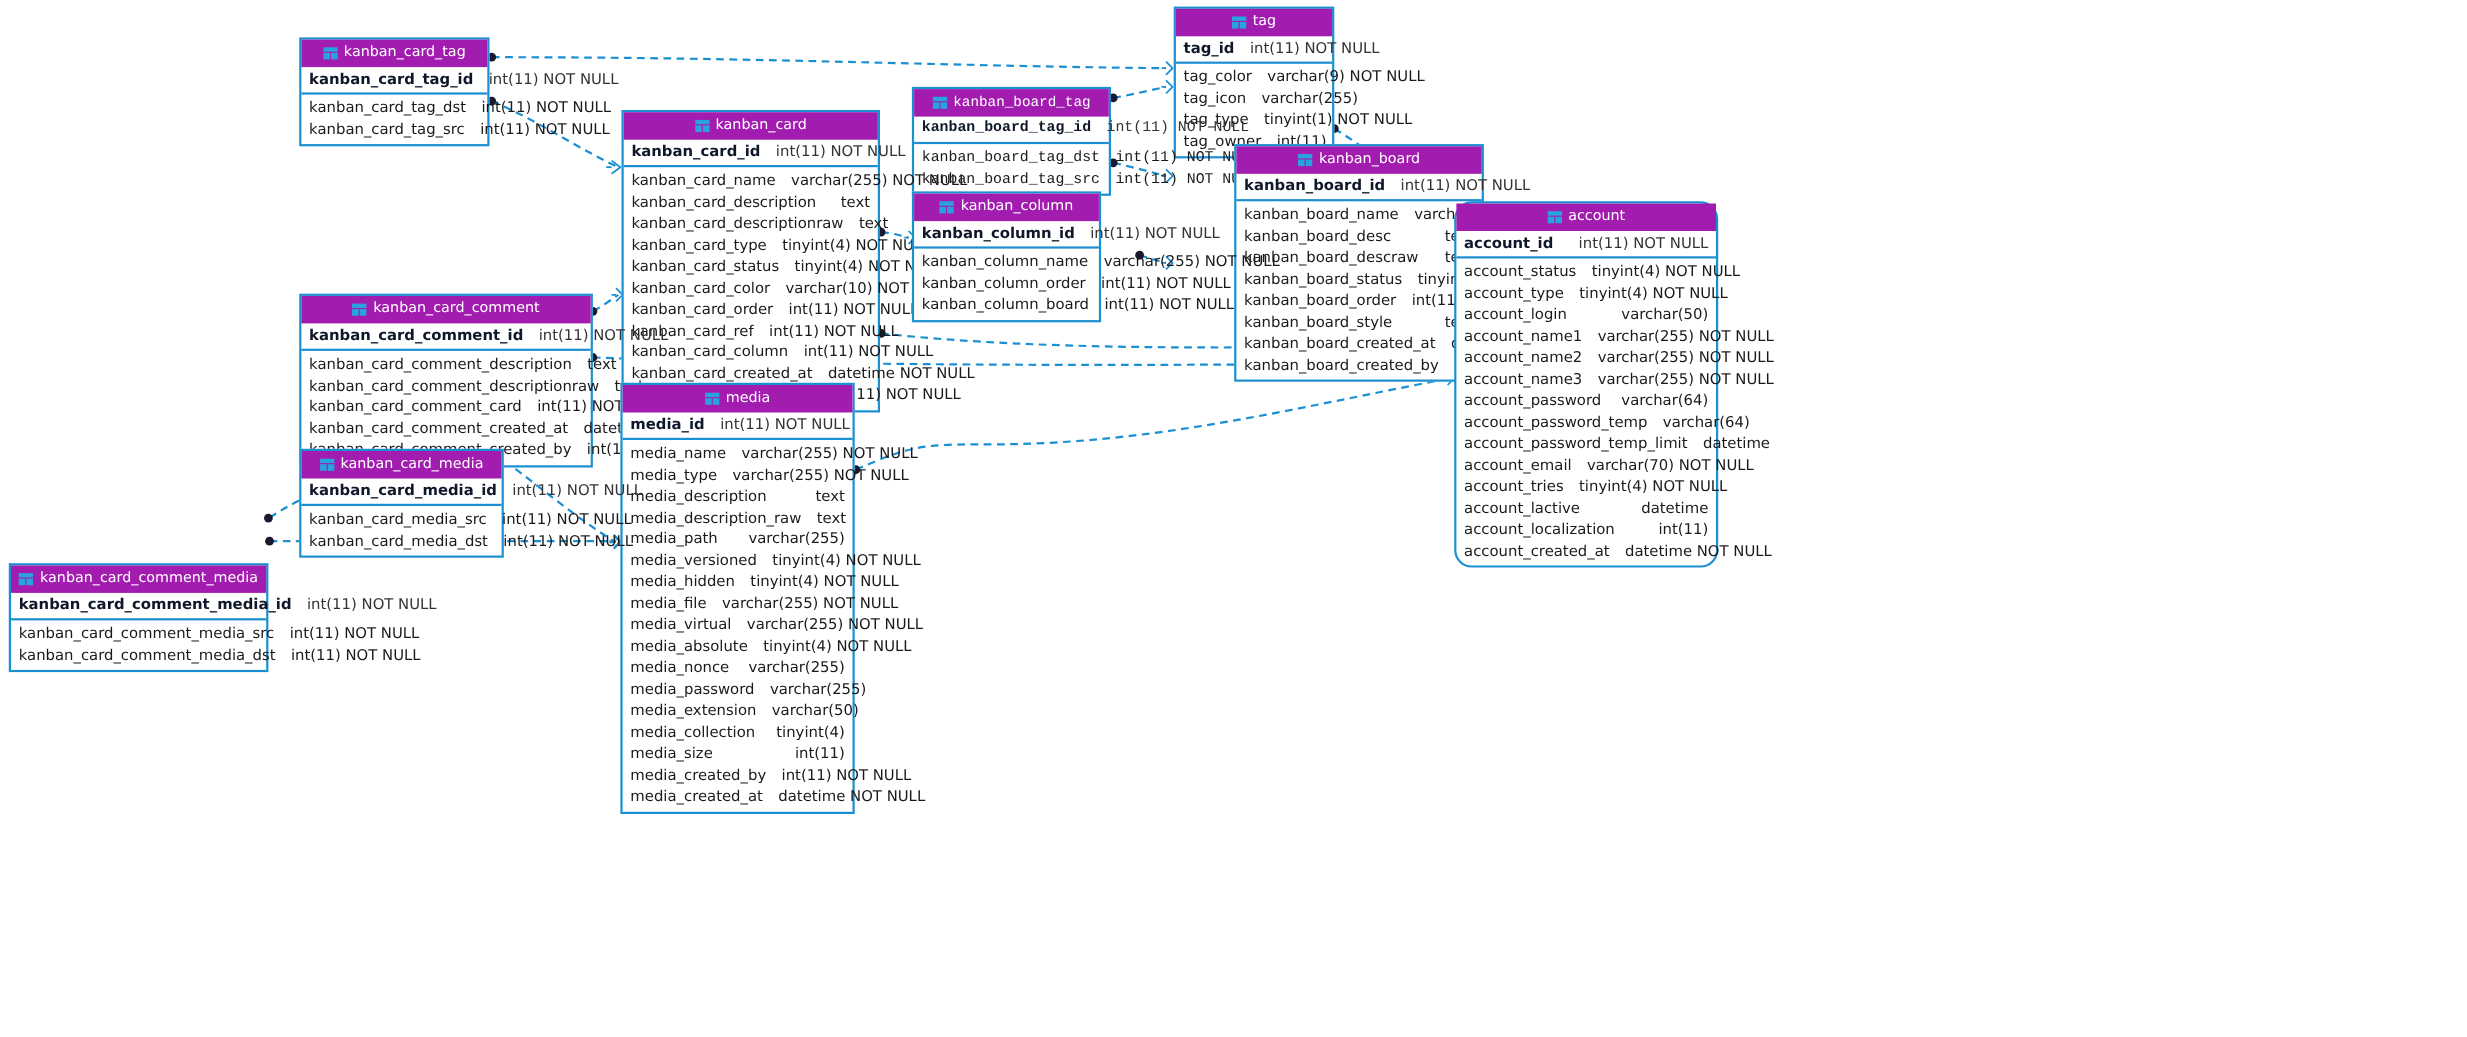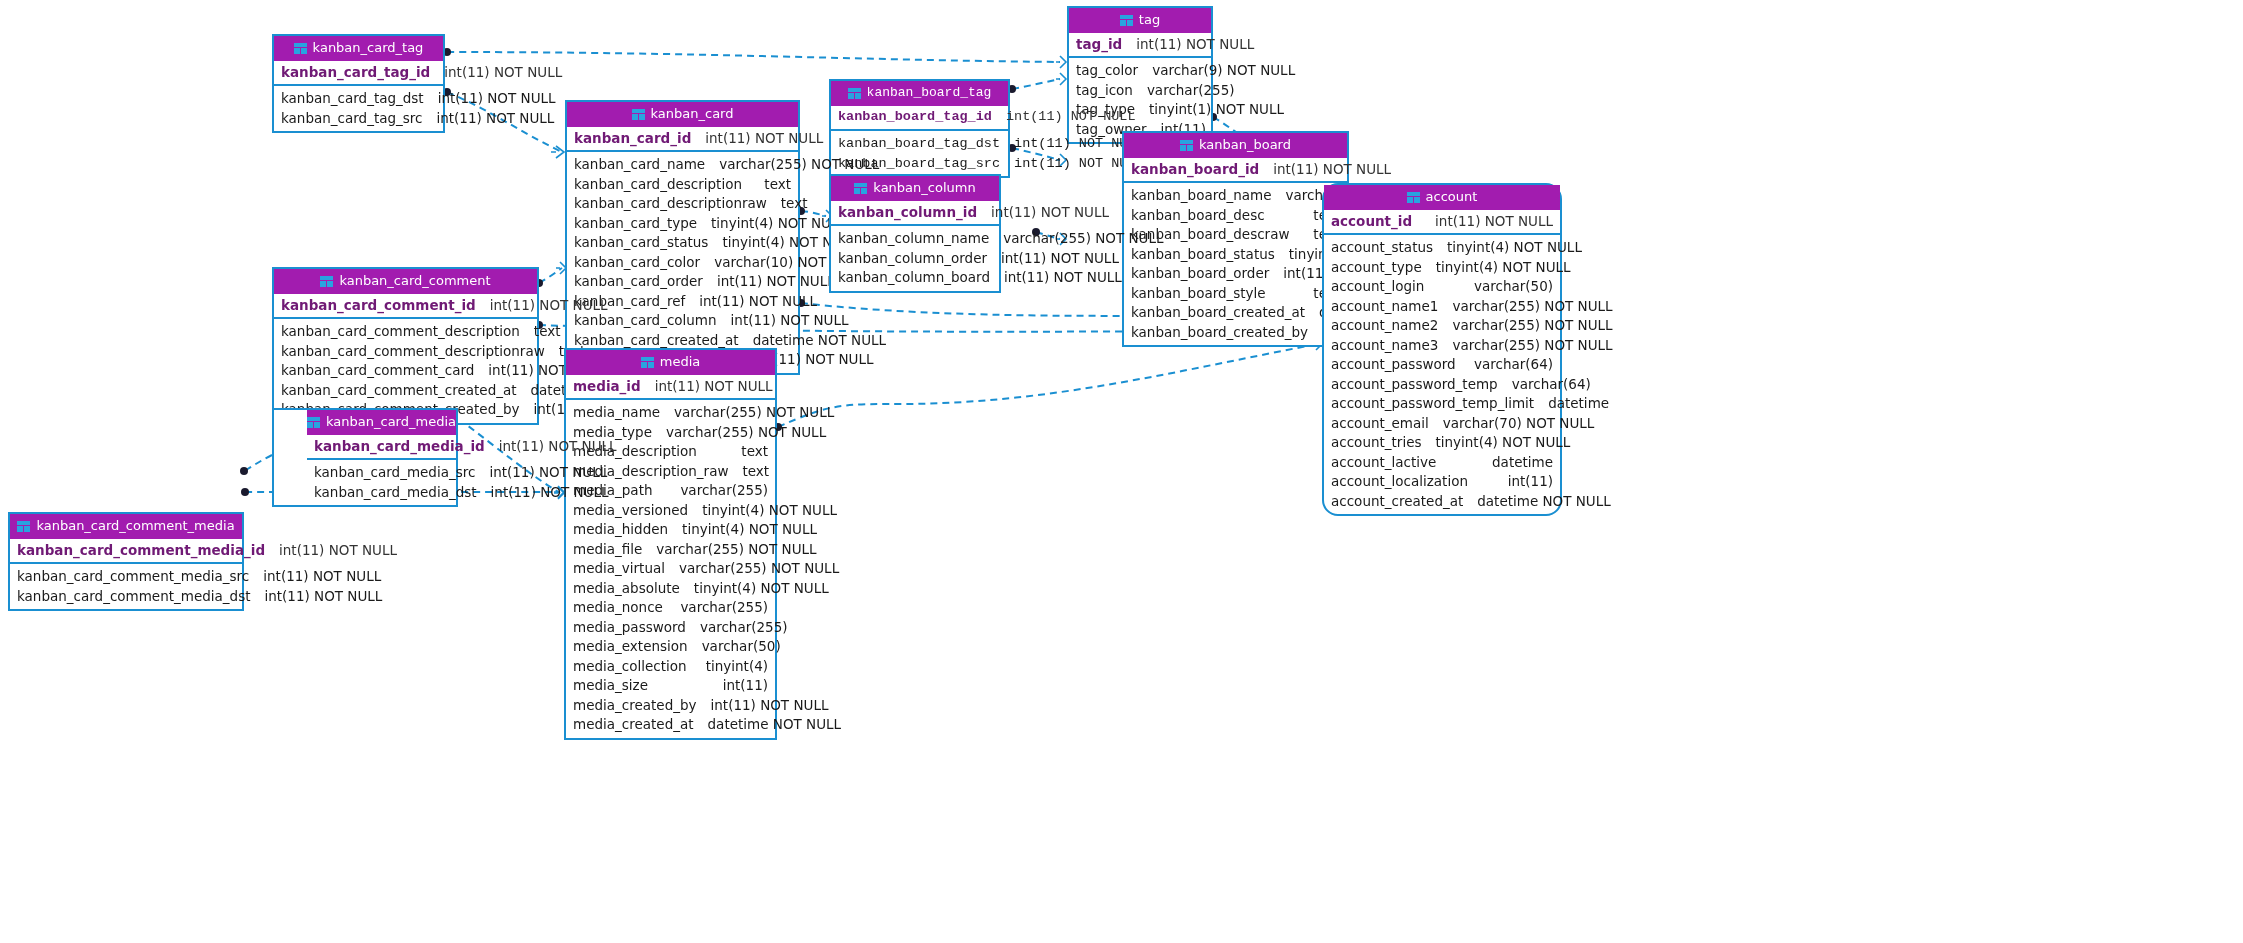--- a/index.html
+++ b/index.html
@@ -48,21 +48,21 @@
 
   .pk-row{
     display:flex;justify-content:space-between;align-items:center;
     border-bottom:2px solid #1a8fd1;
     padding:3px 7px 4px 7px;
     font-size:13.5px;
     line-height:16px;
     white-space:nowrap;
     gap:14px;
   }
-  .pk-row .fname{font-weight:bold;color:#701a75;}
+  .pk-row .fname{font-weight:bold;color:#0f172a;}
   .pk-row .ftype{color:#333;}
 
   .field-list{padding:3px 0 3px 0;}
   .field-row{
     display:flex;justify-content:space-between;align-items:center;
     padding:1px 7px 1px 7px;
     font-size:13.5px;
     line-height:17.5px;
     white-space:nowrap;
     gap:14px;
@@ -562,21 +562,21 @@
           <span class="fname">media_created_by</span>
           <span class="ftype">int(11) NOT NULL</span>
         </div>
       <div class="field-row">
           <span class="fname">media_created_at</span>
           <span class="ftype">datetime NOT NULL</span>
         </div>
     </div>
   </div>
 
-  <div class="entity" style="left:272px;top:408px;width:186px;padding-left:33px;">
+  <div class="entity" style="left:272px;top:408px;width:186px;">
     <div class="entity-title">
       <span class="tbl-icon">
           <i class="r1"></i>
           <i class="r2a"></i>
           <i class="r2b"></i>
         </span>
       <span>kanban_card_media</span>
     </div>
     <div class="pk-row">
       <span class="fname">kanban_card_media_id</span>

